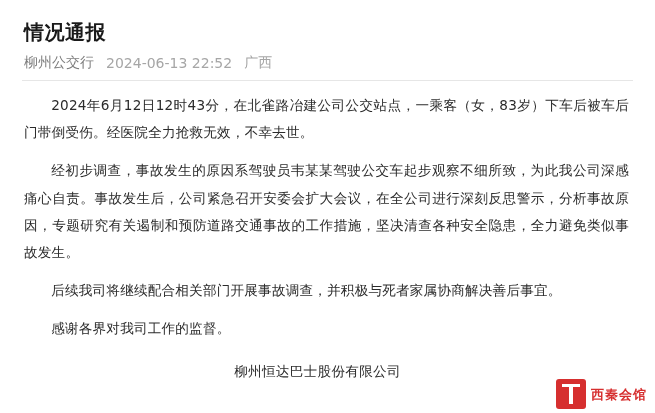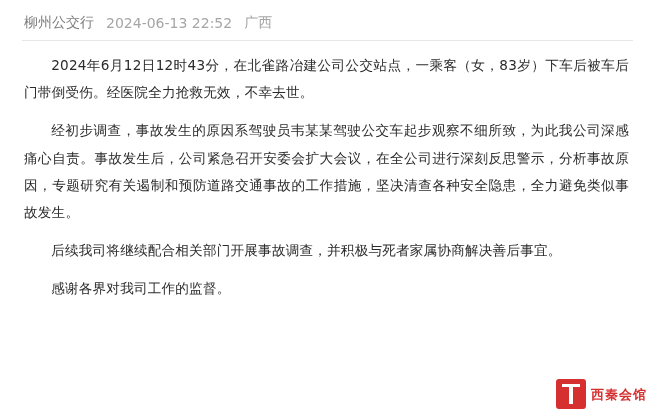--- a/index.html
+++ b/index.html
@@ -119,37 +119,39 @@
     letter-spacing: 1px;
     line-height: 1;
     white-space: nowrap;
   }
 </style>
 </head>
 <body>
 
 <div class="page">
 
+  <div class="title">情况通报</div>
 
   <div class="meta">
     <span class="source">柳州公交行</span>
     <span class="date">2024-06-13 22:52</span>
     <span class="region">广西</span>
   </div>
 
   <div class="divider"></div>
 
   <div class="article">
     <p>2024年6月12日12时43分，在北雀路冶建公司公交站点，一乘客（女，83岁）下车后被车后门带倒受伤。经医院全力抢救无效，不幸去世。</p>
     <p>经初步调查，事故发生的原因系驾驶员韦某某驾驶公交车起步观察不细所致，为此我公司深感痛心自责。事故发生后，公司紧急召开安委会扩大会议，在全公司进行深刻反思警示，分析事故原因，专题研究有关遏制和预防道路交通事故的工作措施，坚决清查各种安全隐患，全力避免类似事故发生。</p>
     <p>后续我司将继续配合相关部门开展事故调查，并积极与死者家属协商解决善后事宜。</p>
     <p>感谢各界对我司工作的监督。</p>
   </div>
 
   <div class="signature">
+    <div>柳州恒达巴士股份有限公司</div>
   </div>
 
   <div class="watermark">
     <span class="wm-mark"></span>
     <span class="wm-text">西秦会馆</span>
   </div>
 
 </div>
 
 </body></html>

